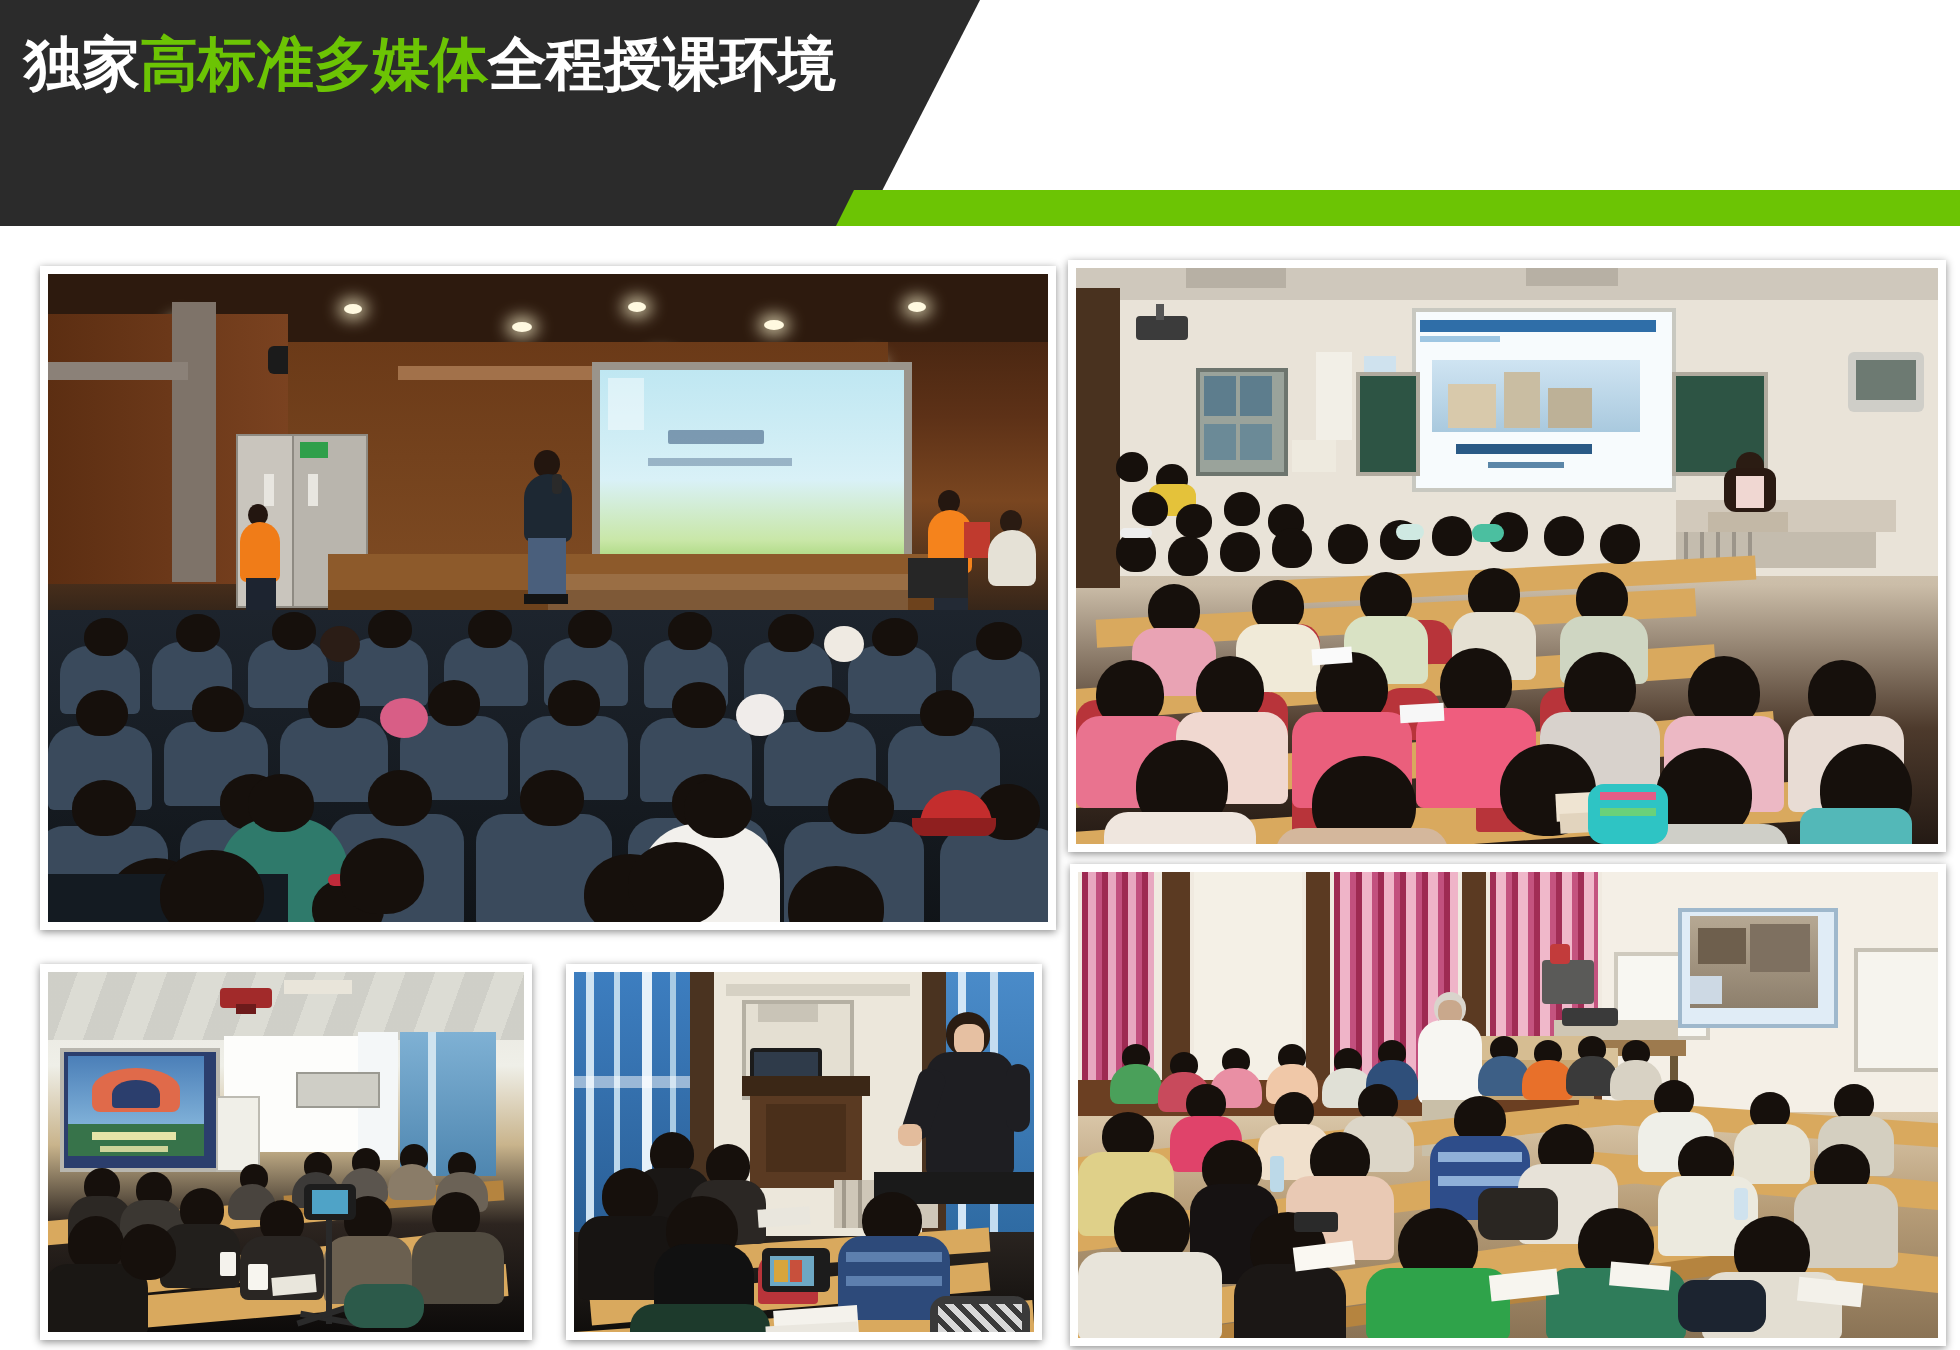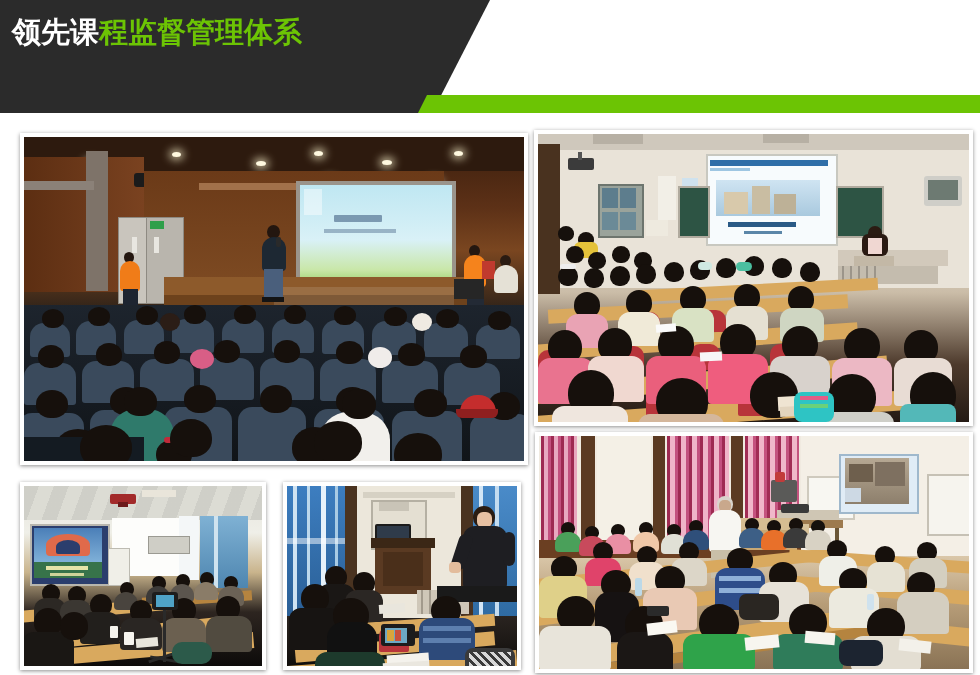--- a/index.html
+++ b/index.html
@@ -38,21 +38,21 @@
   .body{border-radius:12px 12px 4px 4px;}
   .light{background:#fff9e0;border-radius:50%;box-shadow:0 0 8px 3px rgba(255,248,210,.7);}
 </style>
 </head>
 <body>
 
 <div id="header">
   <div id="header-dark"></div>
   <div id="header-green"></div>
   <div id="title-block">
-    <div class="tline"><span>领先课</span><span class="g">程监督管理体系</span></div>
+    <div class="tline"><span>独家</span><span class="g">高标准多媒体</span><span>全程授课环境</span></div>
   </div>
 </div>
 
 <div>
 
 <div class="photo" id="p1">
  <div class="scene">
   <div style="left:0;top:0;width:100%;height:100%;background:linear-gradient(180deg,#3a1e0d 0%,#5d3117 22%,#7a4620 35%,#2a2018 55%,#15110e 100%);"></div>
 
   <div style="left:0;top:0;width:100%;height:34px;background:#2d1a0e;"></div>

